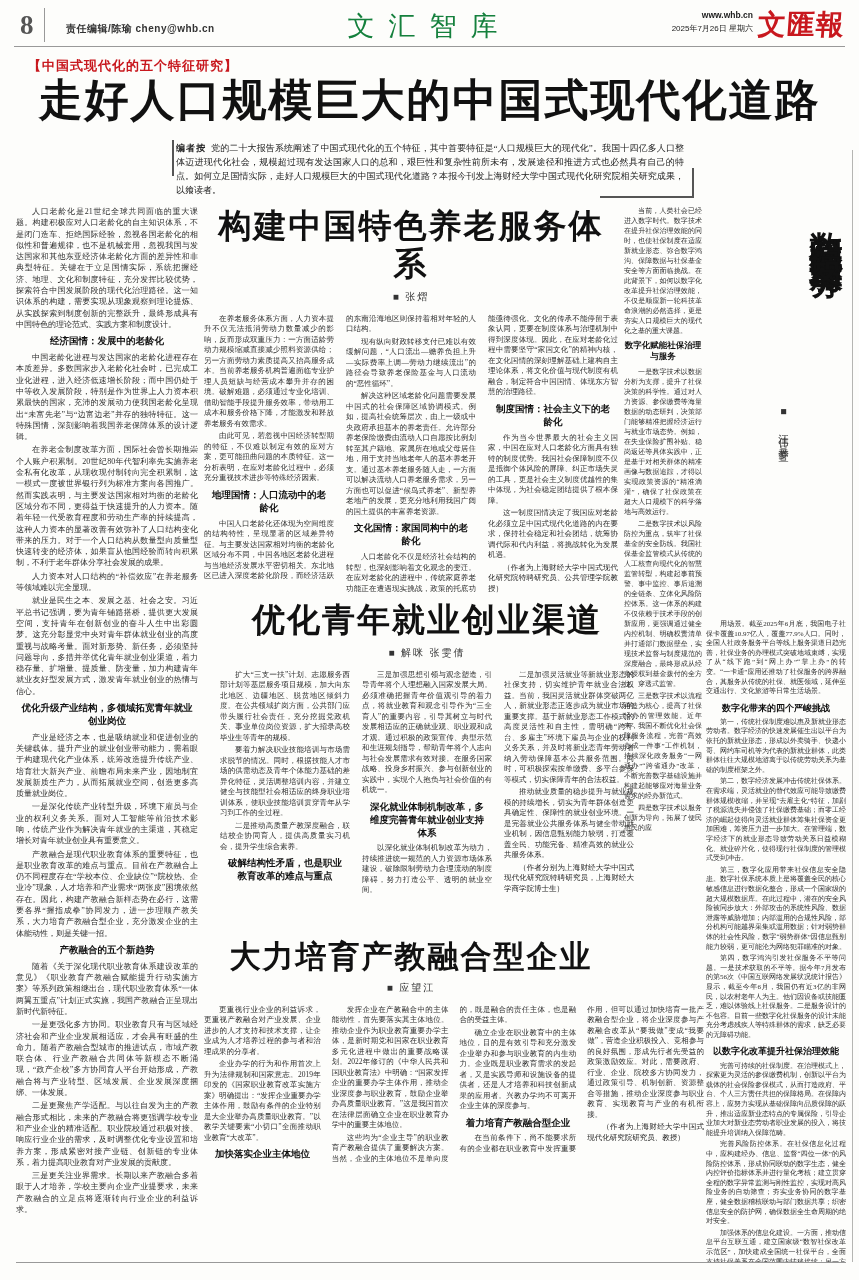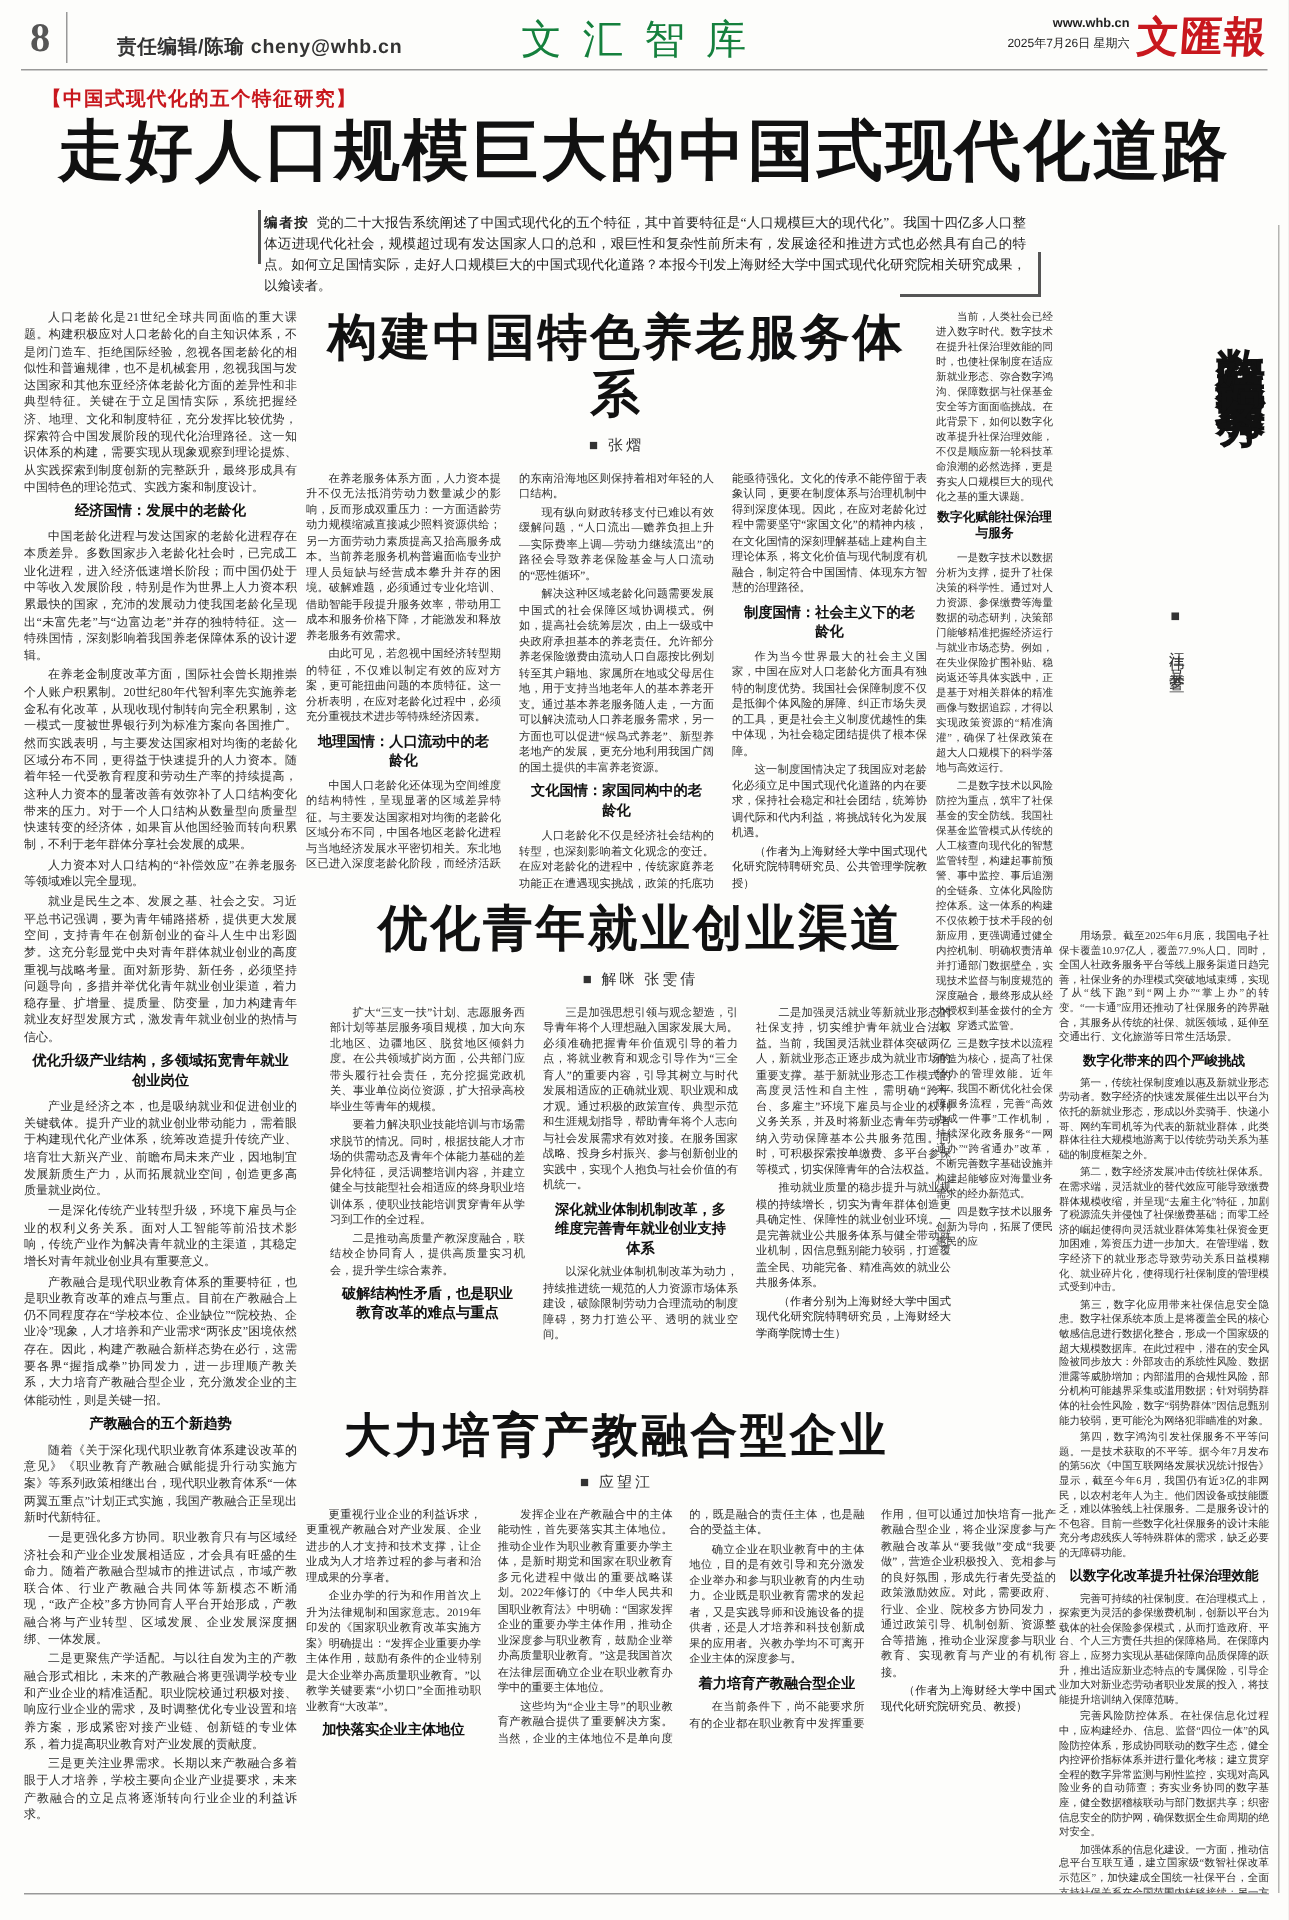--- a/index.html
+++ b/index.html
@@ -2,21 +2,21 @@
 <html><head>
 <meta charset="utf-8">
 <style>
   html,body{margin:0;padding:0;background:#e8e8e6;}
   .page{position:relative;width:859px;height:1280px;background:#fdfdfb;overflow:hidden;
         font-family:"Liberation Serif","DejaVu Serif",serif;color:#2f2f2f;}
   
   .hdr{position:absolute;left:14px;top:6px;width:831px;height:40px;border-bottom:1px solid #999;}
   .pagenum{position:absolute;left:6px;top:2px;font-size:27px;color:#555;font-weight:bold;
            border-right:1px solid #999;padding-right:10px;line-height:34px;}
-  .ed-line{position:absolute;left:64px;top:16px;font-size:13px;color:#333;font-family:"Liberation Sans",sans-serif;font-weight:bold;letter-spacing:.5px;}
+  .ed-line{position:absolute;left:52px;top:16px;font-size:10px;color:#333;font-family:"Liberation Sans",sans-serif;font-weight:bold;letter-spacing:.5px;}
   .sec-title{position:absolute;left:0;right:0;top:2px;text-align:center;font-size:27px;letter-spacing:14px;color:#15803d;}
   .hdr-right{position:absolute;right:92px;top:4px;text-align:right;font-family:"Liberation Sans",sans-serif;}
   .site{font-size:8.5px;font-weight:bold;color:#222;}
   .dateline{font-size:8px;color:#222;margin-top:3px;}
   .masthead{position:absolute;right:0;top:0;font-size:28px;font-weight:900;color:#c8181e;
             transform:skewX(-4deg);letter-spacing:1px;}
   
   .kicker{position:absolute;left:28px;top:57px;font-size:13px;font-weight:bold;color:#c8181e;letter-spacing:1px;}
   .headline{position:absolute;left:16px;right:16px;top:73px;text-align:center;font-size:44px;
             font-weight:900;letter-spacing:2px;color:#111;line-height:1.25;}
@@ -24,21 +24,21 @@
           text-align:justify;color:#222;}
   .ednote b{letter-spacing:1px;}
   .ednote-tick{position:absolute;left:172px;top:140px;width:2px;height:36px;background:#555;}
   .ednote-corner{position:absolute;left:600px;top:168px;width:92px;height:28px;
                  border-right:2px solid #555;border-bottom:2px solid #555;}
   
   .flow{overflow:hidden;text-align:justify;}
   .flow p.para{margin:0 0 2px;text-indent:2em;}
   .flow p.attrib{margin:2px 0 0;text-indent:2em;color:#222;}
   .flow h4.subhead{margin:5px 4px 4px;text-align:center;font-size:9.5px;font-weight:900;color:#111;
-                   font-family:Liberation Mono, monospace;line-height:1.35;}
+                   font-family:Liberation Sans, sans-serif;line-height:1.35;}
   .leftstrip{position:absolute;left:16px;top:206px;width:182px;height:1054px;font-size:8px;line-height:11.3px;}
   .art{position:absolute;}
   .art .a-title{text-align:center;font-weight:900;color:#111;letter-spacing:2px;line-height:1.15;}
   .art .a-byline{text-align:center;font-size:10px;color:#333;margin-top:6px;letter-spacing:2px;}
   .art .a-body{margin-top:10px;font-size:7.5px;line-height:10.5px;column-gap:12px;}
   .art1{left:204px;top:208px;width:414px;}
   .art1 .a-title{font-size:33px;}
   .art1 .a-body{height:318px;column-count:3;}
   .art2{left:220px;top:602px;width:414px;}
   .art2 .a-title{font-size:33px;}

